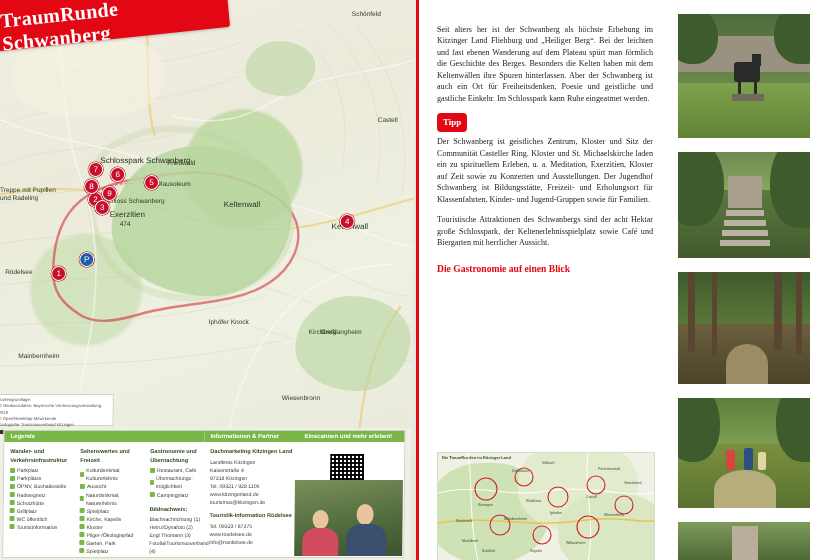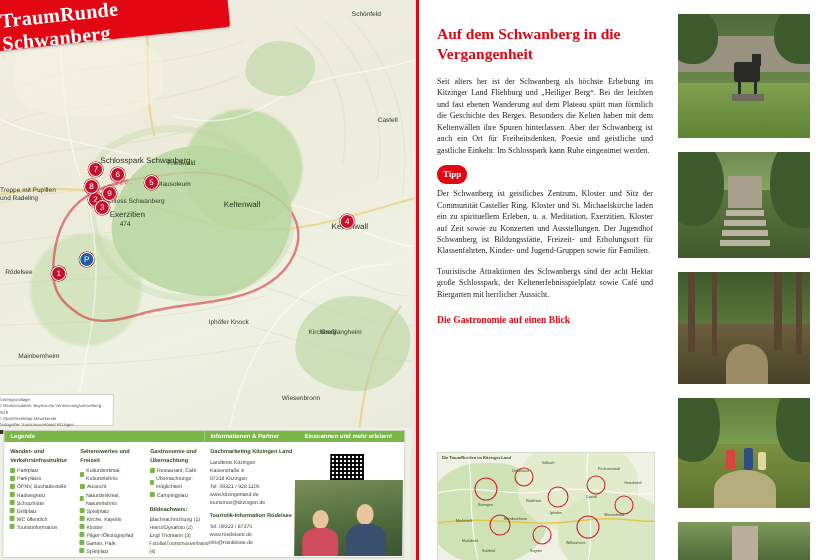--- a/index.html
+++ b/index.html
@@ -91,21 +91,21 @@
     margin:0 0 12px 0;color:#e30613;font-size:15.5px;line-height:1.28;
     font-family:"Liberation Serif", serif;font-weight:bold;
   }
   p.body{
     margin:0 0 9px 0;font-size:8.1px;line-height:1.42;color:#1d1d1b;
     text-align:justify;font-family:"Liberation Serif", serif;
   }
   .tipp-row{display:flex;gap:6px;margin:6px 0 4px 0;}
   .tipp-badge{
     background:#e30613;color:#fff;font-size:9px;font-weight:bold;
-    padding:3px 6px;height:13px;line-height:13px;border-radius:9px;
+    padding:3px 6px;height:13px;line-height:13px;border-radius:4px;
     font-family:"Liberation Serif", serif;flex:0 0 auto;
   }
   .tipp-title{color:#e30613;font-size:8.2px;font-weight:bold;line-height:1.3;
     font-family:"Liberation Serif", serif;padding-top:1px;}
   h2.sub{
     margin:14px 0 6px 0;color:#e30613;font-size:9.6px;font-weight:bold;
     font-family:"Liberation Serif", serif;
   }
   .mini-map{
     position:absolute;left:18px;top:452px;width:216px;height:108px;
@@ -362,21 +362,20 @@
     <div class="people-photo">
       <div class="face" style="left:18px;top:30px;width:16px;height:19px;"></div>
       <div class="torso" style="left:8px;top:48px;width:36px;height:30px;background:#d14b5e;"></div>
       <div class="face" style="left:62px;top:24px;width:17px;height:21px;"></div>
       <div class="torso" style="left:52px;top:44px;width:40px;height:34px;background:#3a4f6d;"></div>
     </div>
   </div>
 
   <div class="text-panel">
     <div class="tp-inner">
-      <h1 class="headline">Auf dem Schwanberg in die Vergangenheit</h1>
       <p class="body">Seit alters her ist der Schwanberg als höchste Erhebung im Kitzinger Land Fliehburg und „Heiliger Berg“. Bei der leichten und fast ebenen Wanderung auf dem Plateau spürt man förmlich die Geschichte des Berges. Besonders die Kelten haben mit dem Keltenwällen ihre Spuren hinterlassen. Aber der Schwanberg ist auch ein Ort für Freiheitsdenken, Poesie und geistliche und gastliche Einkehr. Im Schlosspark kann Ruhe eingeatmet werden.</p>
 
       <div class="tipp-row">
         <div class="tipp-badge">Tipp</div>
       </div>
 
       <p class="body">Der Schwanberg ist geistliches Zentrum, Kloster und Sitz der Communität Casteller Ring. Kloster und St. Michaelskirche laden ein zu spirituellem Erleben, u. a. Meditation, Exerzitien, Kloster auf Zeit sowie zu Konzerten und Ausstellungen. Der Jugendhof Schwanberg ist Bildungsstätte, Freizeit- und Erholungsort für Klassenfahrten, Kinder- und Jugend-Gruppen sowie für Familien.</p>
       <p class="body">Touristische Attraktionen des Schwanbergs sind der acht Hektar große Schlosspark, der Keltenerlebnisspielplatz sowie Café und Biergarten mit herrlicher Aussicht.</p>
 
       <h2 class="sub">Die Gastronomie auf einen Blick</h2>

